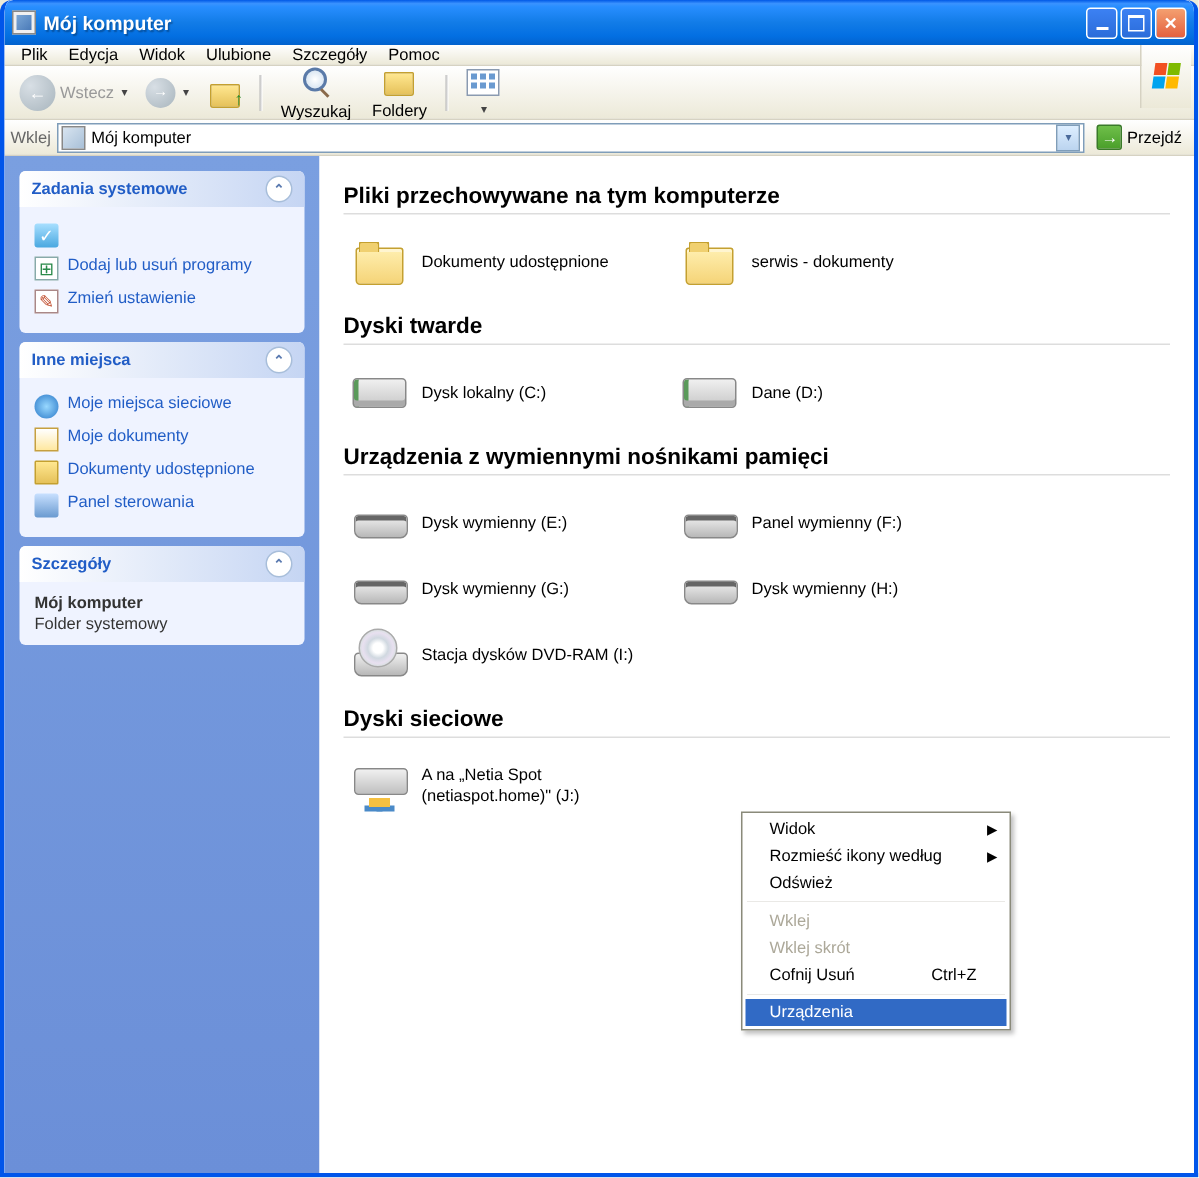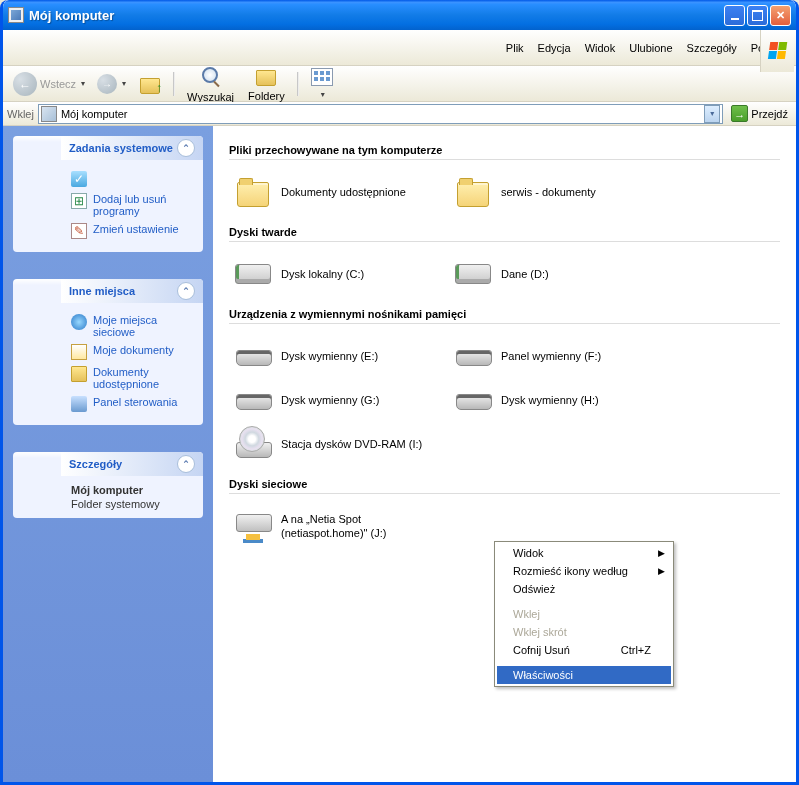--- a/index.html
+++ b/index.html
@@ -63,28 +63,27 @@
   font-size: 11px;
   cursor: pointer;
 }
 .tbtn.min, .tbtn.max { background: linear-gradient(to bottom, #3c81f3, #2b6cd9); }
 .tbtn.close { background: linear-gradient(to bottom, #f4a070, #e35f3e); }
 .tbtn.min::before { content:""; width:8px; height:2px; background:white; margin-top:8px; }
 .tbtn.max::before { content:""; width:9px; height:8px; border:1px solid white; border-top:2px solid white; }
 .tbtn.close::before { content:"✕"; font-size:11px; }
 
 .menubar {
-  height: 36px;
+  height: 14px;
   background: linear-gradient(to bottom, #ffffff, #ece9d8);
   display: flex;
   align-items: center;
   padding: 0 4px;
   border-bottom: 1px solid #d6d2c2;
   position: relative;
-  justify-content: flex-end;
 }
 .menubar-item {
   padding: 2px 7px;
   cursor: pointer;
 }
 .menubar-logo {
   position: absolute;
   right: 2px;
   top: 0;
   width: 34px;
@@ -255,23 +254,22 @@
 }
 .sidebar {
   width: 210px;
   background: linear-gradient(to bottom, #7a9fe0 0%, #6b8fd8 100%);
   padding: 10px;
   overflow-y: auto;
 }
 .panel {
   background: linear-gradient(to bottom,#fff 0%, #eff3ff 6px, #eff3ff 100%);
   border-radius: 4px;
-  margin-bottom: 27px;
+  margin-bottom: 6px;
   overflow: hidden;
-  padding-left: 48px;
 }
 .panel-head {
   height: 24px;
   background: linear-gradient(to right,#fff,#c5d5f3);
   display: flex;
   align-items: center;
   padding: 0 8px;
   font-weight: bold;
   color: #215dc6;
   font-size: 11px;
@@ -320,21 +318,21 @@
 
 .main {
   flex: 1;
   background: white;
   padding: 12px 16px;
   overflow: auto;
   position: relative;
 }
 .section-hd {
   font-weight: bold;
-  font-size: 11px;
+  font-size: 15px;
   padding-bottom: 3px;
   border-bottom: 1px solid #ddd;
   margin-bottom: 10px;
   margin-top: 6px;
 }
 .icon-grid {
   display: flex;
   flex-wrap: wrap;
   margin-bottom: 12px;
 }
@@ -689,15 +687,15 @@
   </div>
   <div class="cm-item disabled">
     <span>Wklej skrót</span>
   </div>
   <div class="cm-item">
     <span>Cofnij Usuń</span>
     <span class="shortcut">Ctrl+Z</span>
   </div>
   <div class="cm-sep"></div>
   <div class="cm-item selected">
-    <span>Właściwości</span>
+    <span>Urządzenia</span>
   </div>
 </div>
 
 </body></html>

